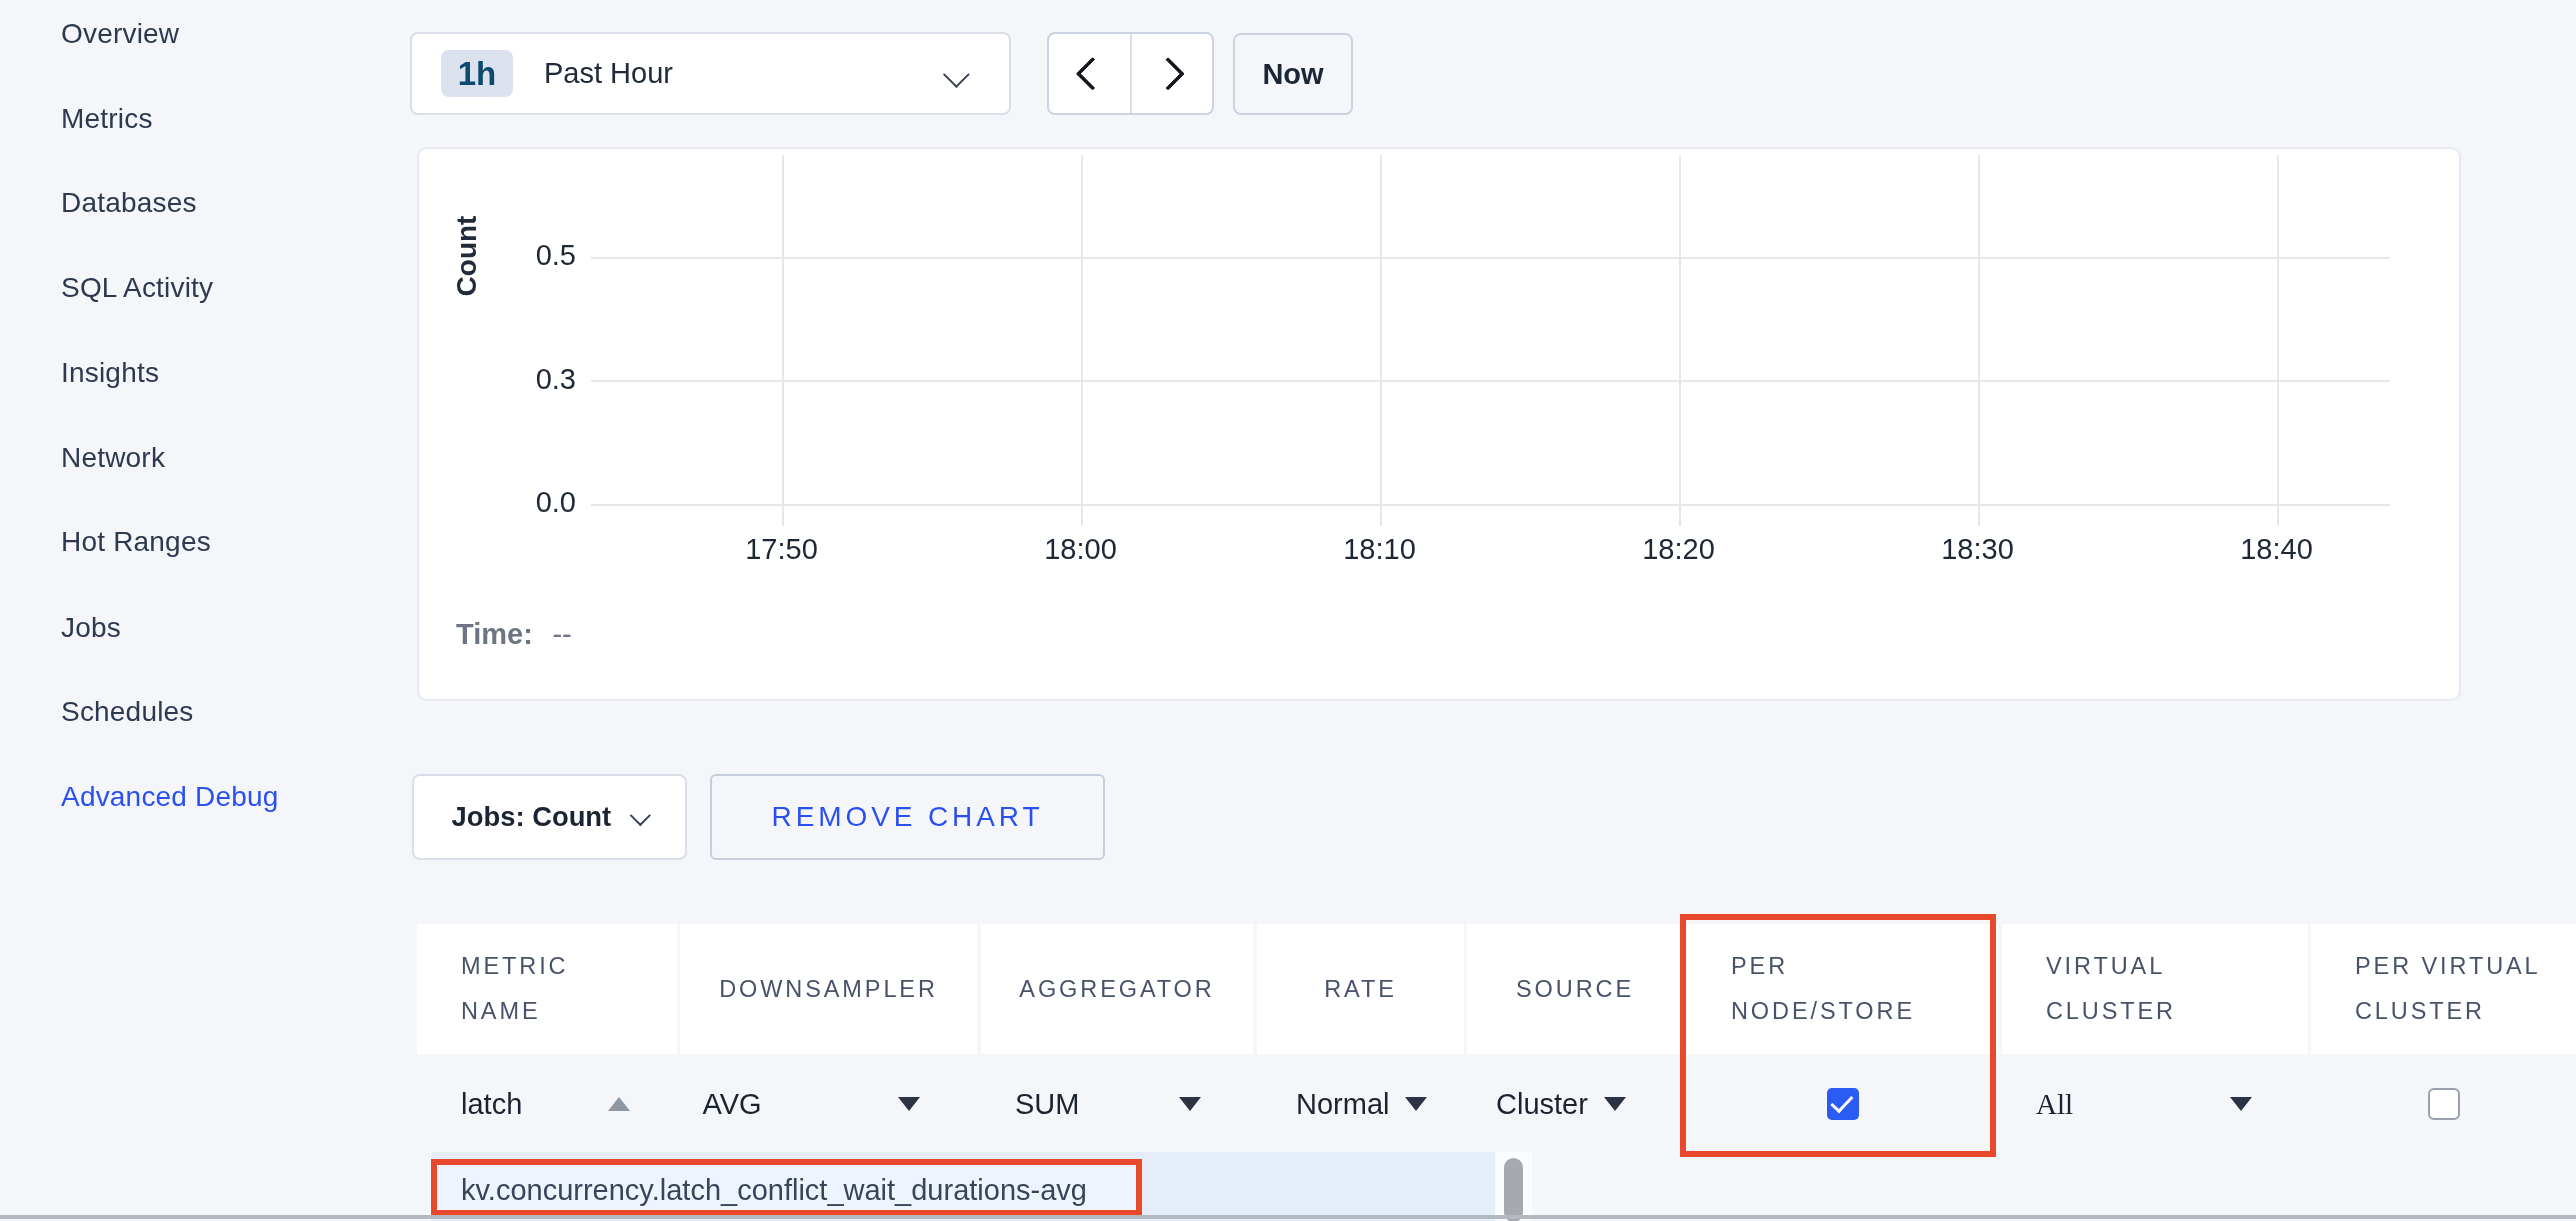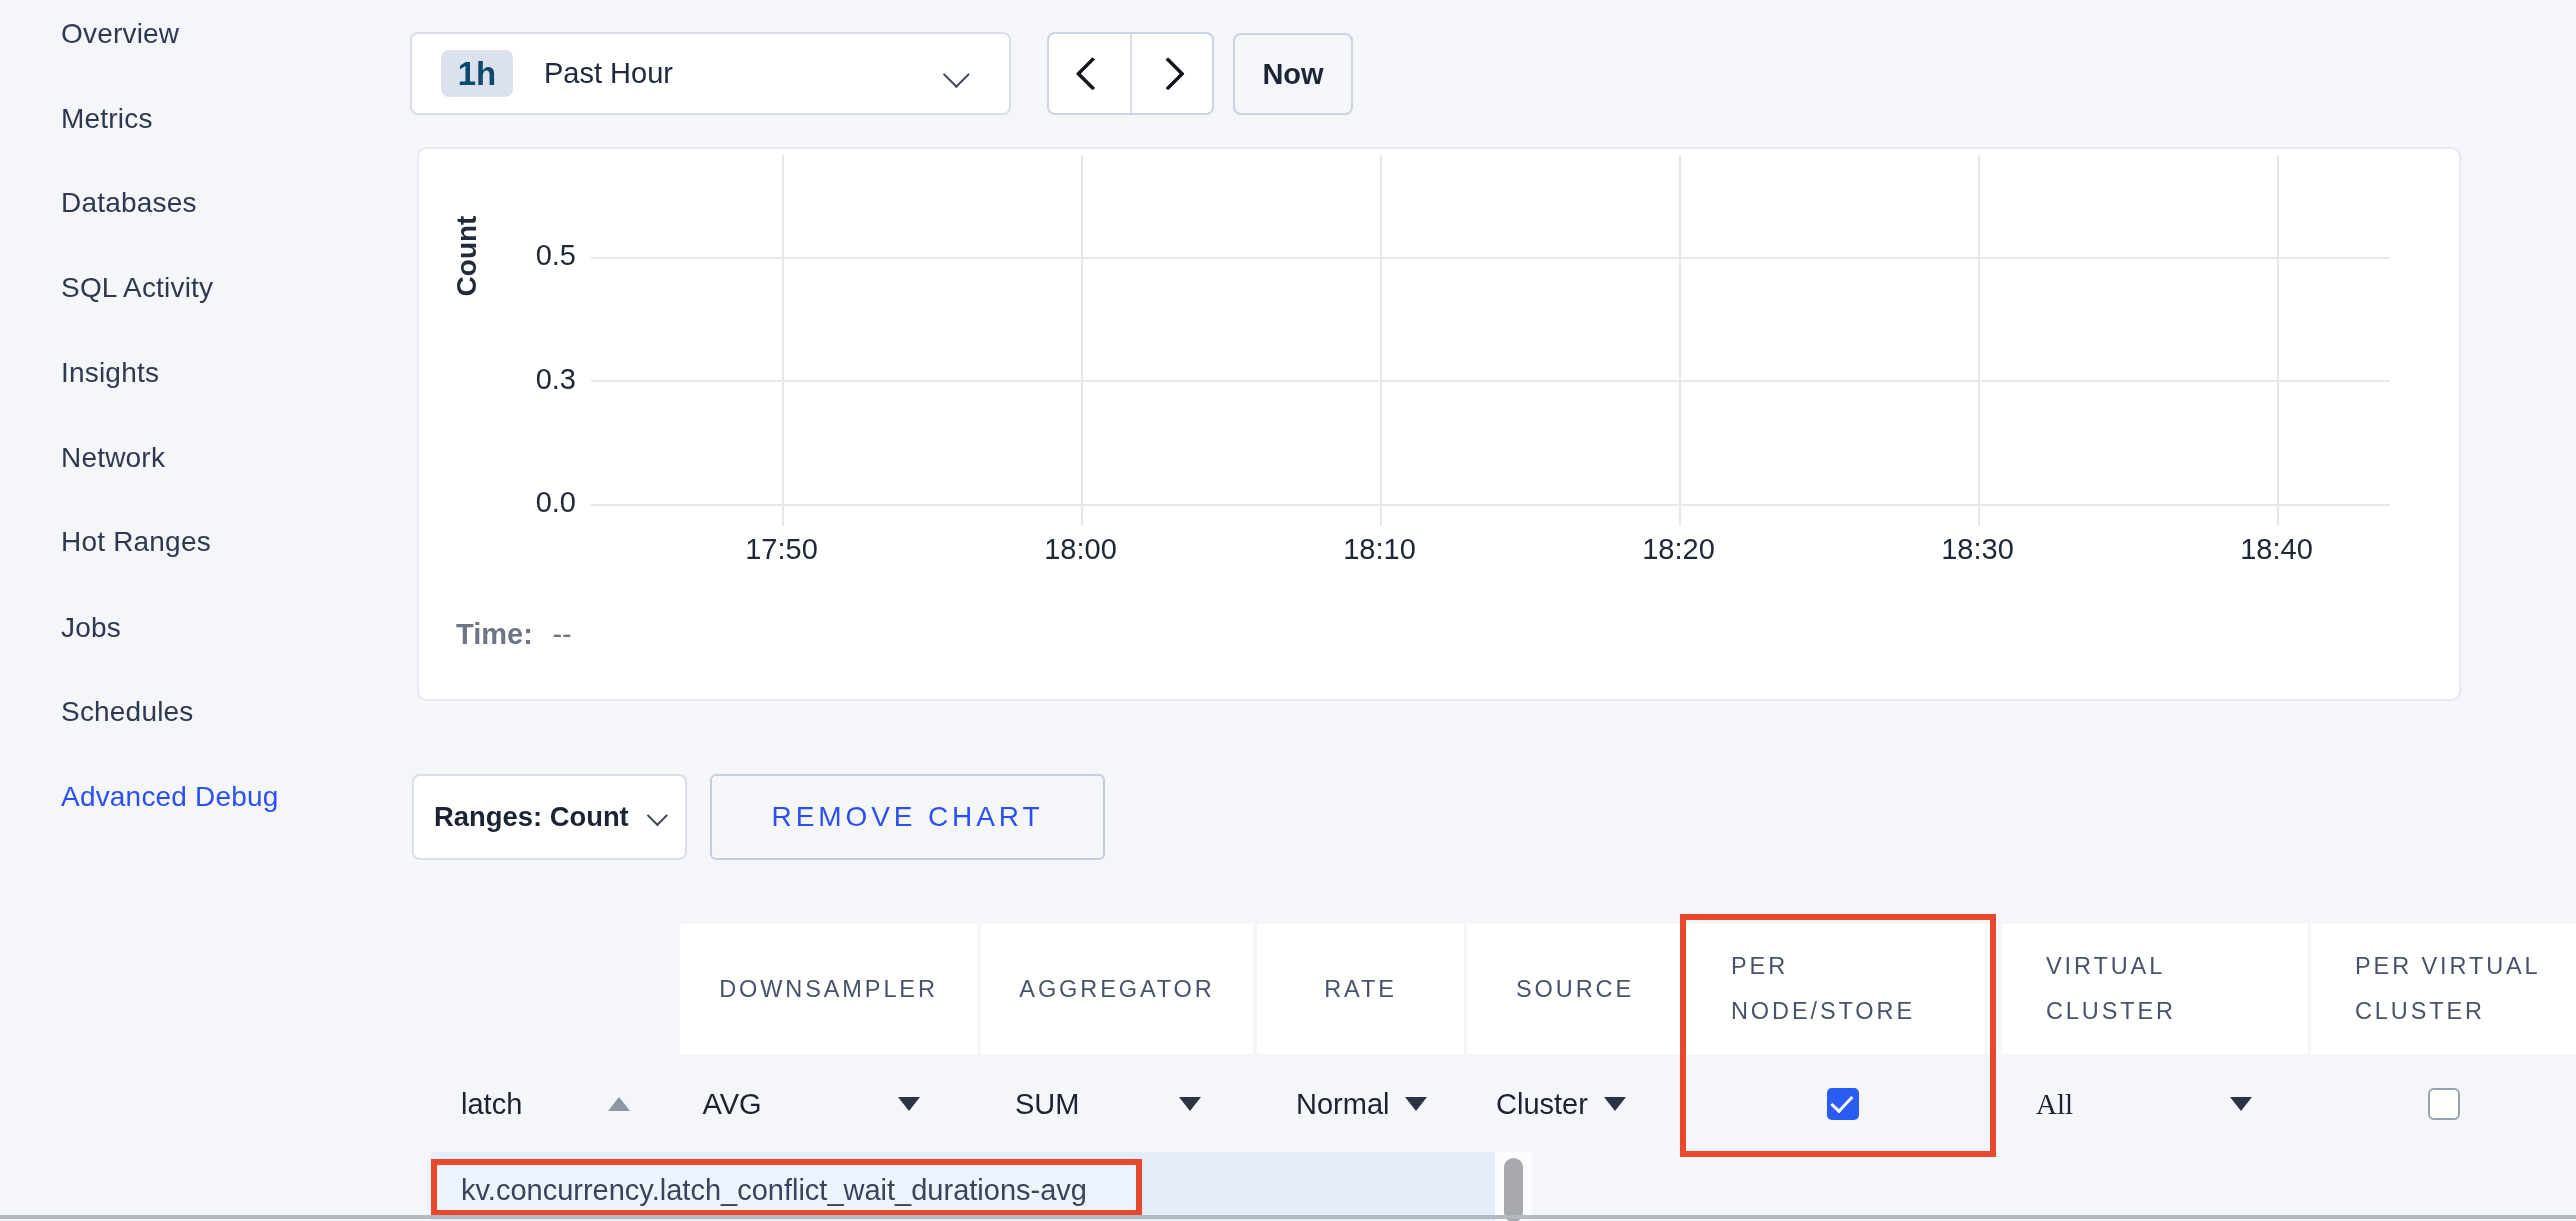--- a/index.html
+++ b/index.html
@@ -189,25 +189,26 @@
     <span class="xtick" style="left:1490px">18:30</span>
     <span class="xtick" style="left:1789px">18:40</span>
 
     <div class="time-row">
       <span class="t-label">Time:</span>
       <span class="t-value">--</span>
     </div>
   </div>
 
   <div class="abs units-box">
-    <span>Ranges: Count</span>
+    <span>Jobs: Count</span>
     <span class="chev-down"></span>
   </div>
   <div class="abs outline-btn remove-chart">REMOVE CHART</div>
 
+  <div class="th left" style="left:417px;  width:260px;">METRIC NAME</div>
   <div class="th center" style="left:680px;  width:297px;">DOWNSAMPLER</div>
   <div class="th center" style="left:981px; width:272px;">AGGREGATOR</div>
   <div class="th center" style="left:1257px; width:207px;">RATE</div>
   <div class="th center" style="left:1467px; width:216px;">SOURCE</div>
   <div class="th left" style="left:1687px; width:311px;">PER NODE/STORE</div>
   <div class="th left" style="left:2002px; width:306px;">VIRTUAL CLUSTER</div>
   <div class="th left" style="left:2311px; width:265px;">PER VIRTUAL CLUSTER</div>
 
   <div class="cell" style="left:417px; width:260px; padding-left:44px;">
     <input class="metric-input" value="latch" style="">

